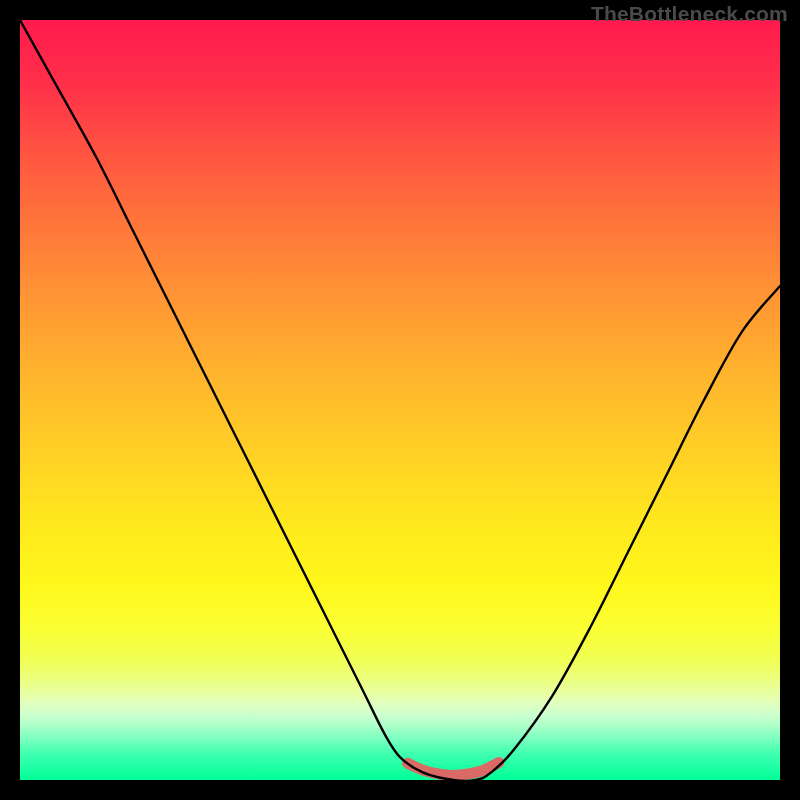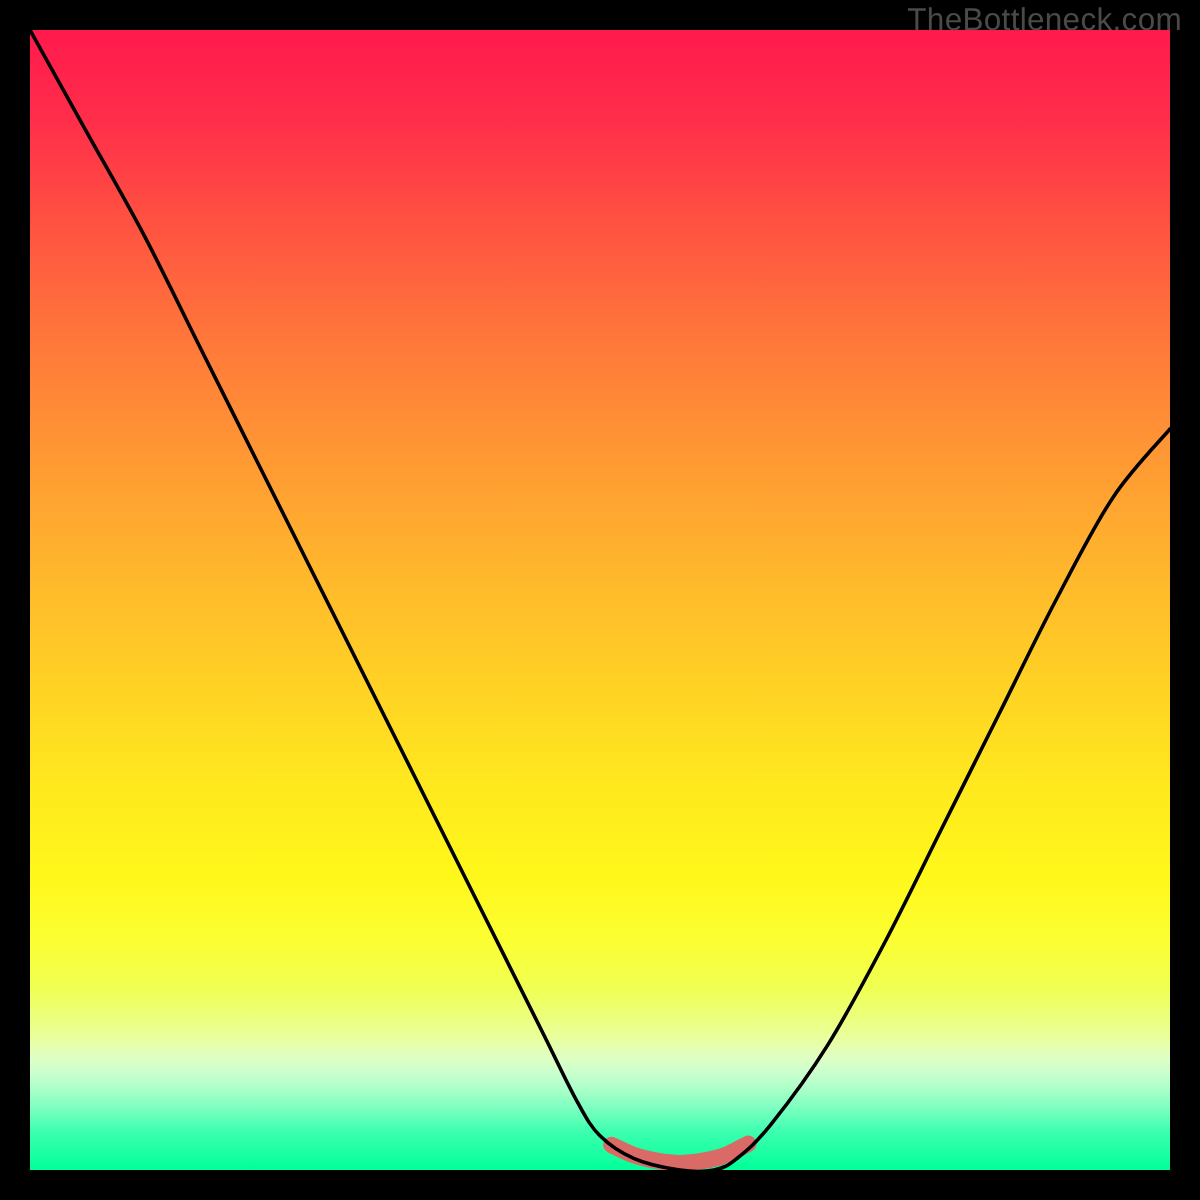--- a/index.html
+++ b/index.html
@@ -59,21 +59,21 @@
     top: 0;
     width: 100%;
     height: 100%;
   }
   .watermark {
     position: absolute;
     top: 2px;
     right: 12px;
     color: #4a4a4a;
     font-size: 21px;
-    font-weight: 400;
+    font-weight: 700;
     letter-spacing: 0.2px;
     font-family: Arial, Helvetica, sans-serif;
   }
 </style>
 </head>
 <body>
 
 <div class="frame">
   <div class="plot-area">
     <div class="gradient-bg"></div>

